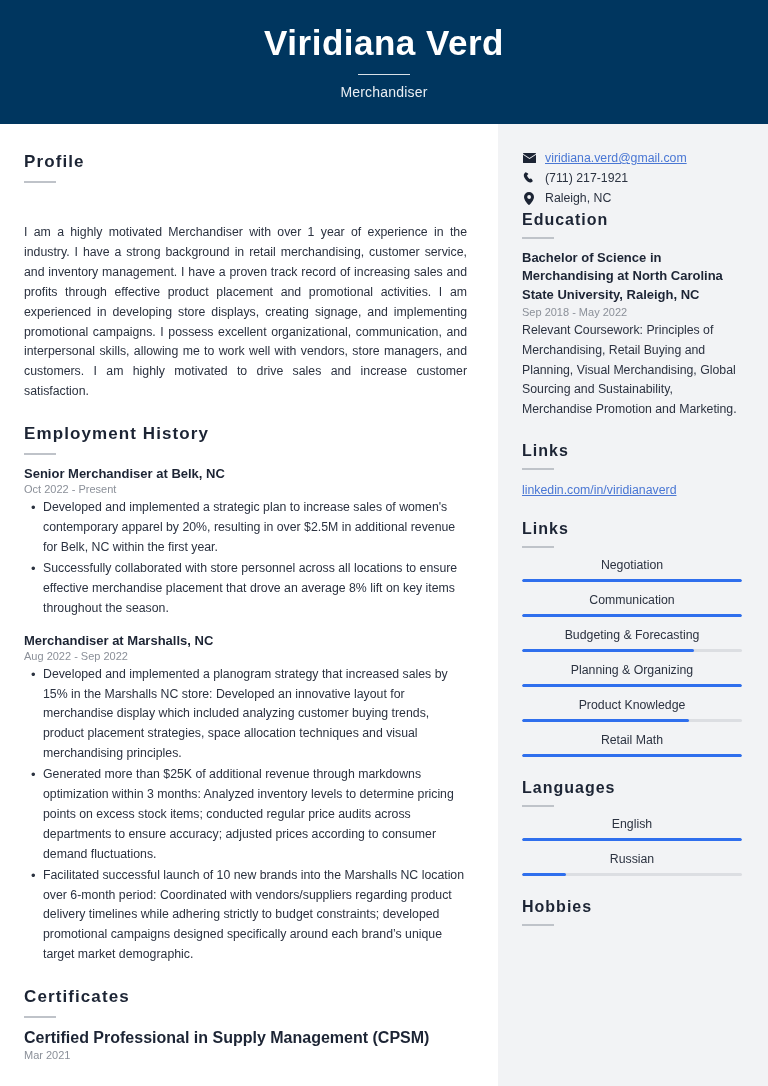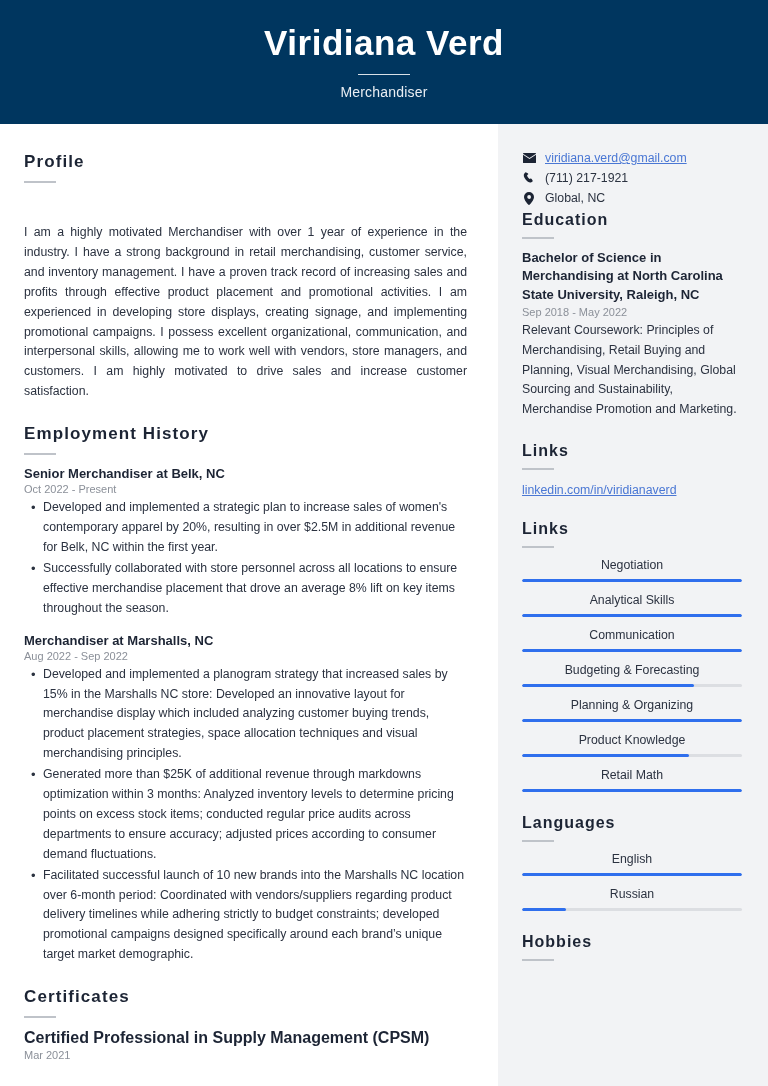--- a/index.html
+++ b/index.html
@@ -254,21 +254,21 @@
               </svg>
           </span>
           <span>(711) 217-1921</span>
         </div>
         <div class="contact-row">
           <span class="c-icon">
             <svg width="10" height="13" viewBox="0 0 10 13">
                 <path fill="currentColor" d="M5 0a5 5 0 00-5 5c0 3.4 4.3 7.6 4.5 7.8a.7.7 0 001 0C5.7 12.6 10 8.4 10 5a5 5 0 00-5-5zm0 6.9A1.9 1.9 0 117 5a1.9 1.9 0 01-2 1.9z"></path>
               </svg>
           </span>
-          <span>Global, NC</span>
+          <span>Raleigh, NC</span>
         </div>
       </div>
 
       <div class="sec">
         <div class="sec-h side">Education</div>
         <div class="sec-rule side"></div>
         <div class="edu-deg">Bachelor of Science in Merchandising at North Carolina State University, Raleigh, NC</div>
         <div class="edu-date">Sep 2018 - May 2022</div>
         <div class="edu-desc">Relevant Coursework: Principles of Merchandising, Retail Buying and Planning, Visual Merchandising, Global Sourcing and Sustainability, Merchandise Promotion and Marketing.</div>
       </div>
@@ -283,26 +283,20 @@
         <div class="sec-h side">Links</div>
         <div class="sec-rule side"></div>
 
         <div class="bar-item">
           <div class="bar-label">Negotiation</div>
           <div class="bar-track">
             <div class="bar-fill" style="width: 100%;"></div>
           </div>
         </div>
         <div class="bar-item">
-          <div class="bar-label">Analytical Skills</div>
-          <div class="bar-track">
-            <div class="bar-fill" style="width: 100%;"></div>
-          </div>
-        </div>
-        <div class="bar-item">
           <div class="bar-label">Communication</div>
           <div class="bar-track">
             <div class="bar-fill" style="width: 100%;"></div>
           </div>
         </div>
         <div class="bar-item">
           <div class="bar-label">Budgeting &amp; Forecasting</div>
           <div class="bar-track">
             <div class="bar-fill" style="width: 78%;"></div>
           </div>

